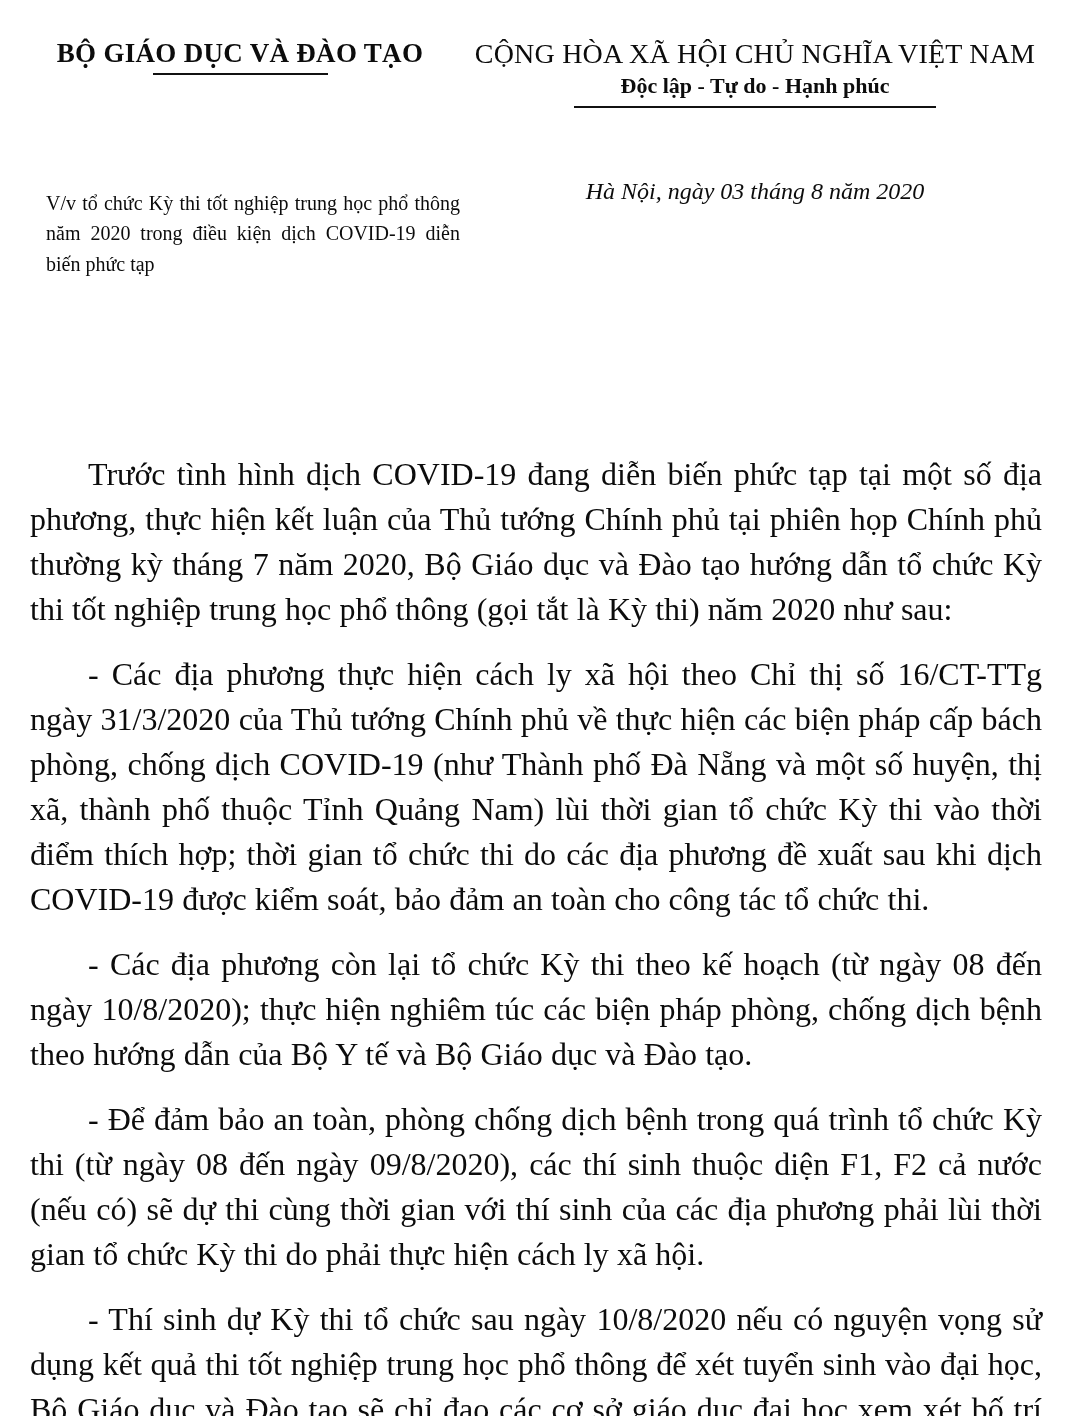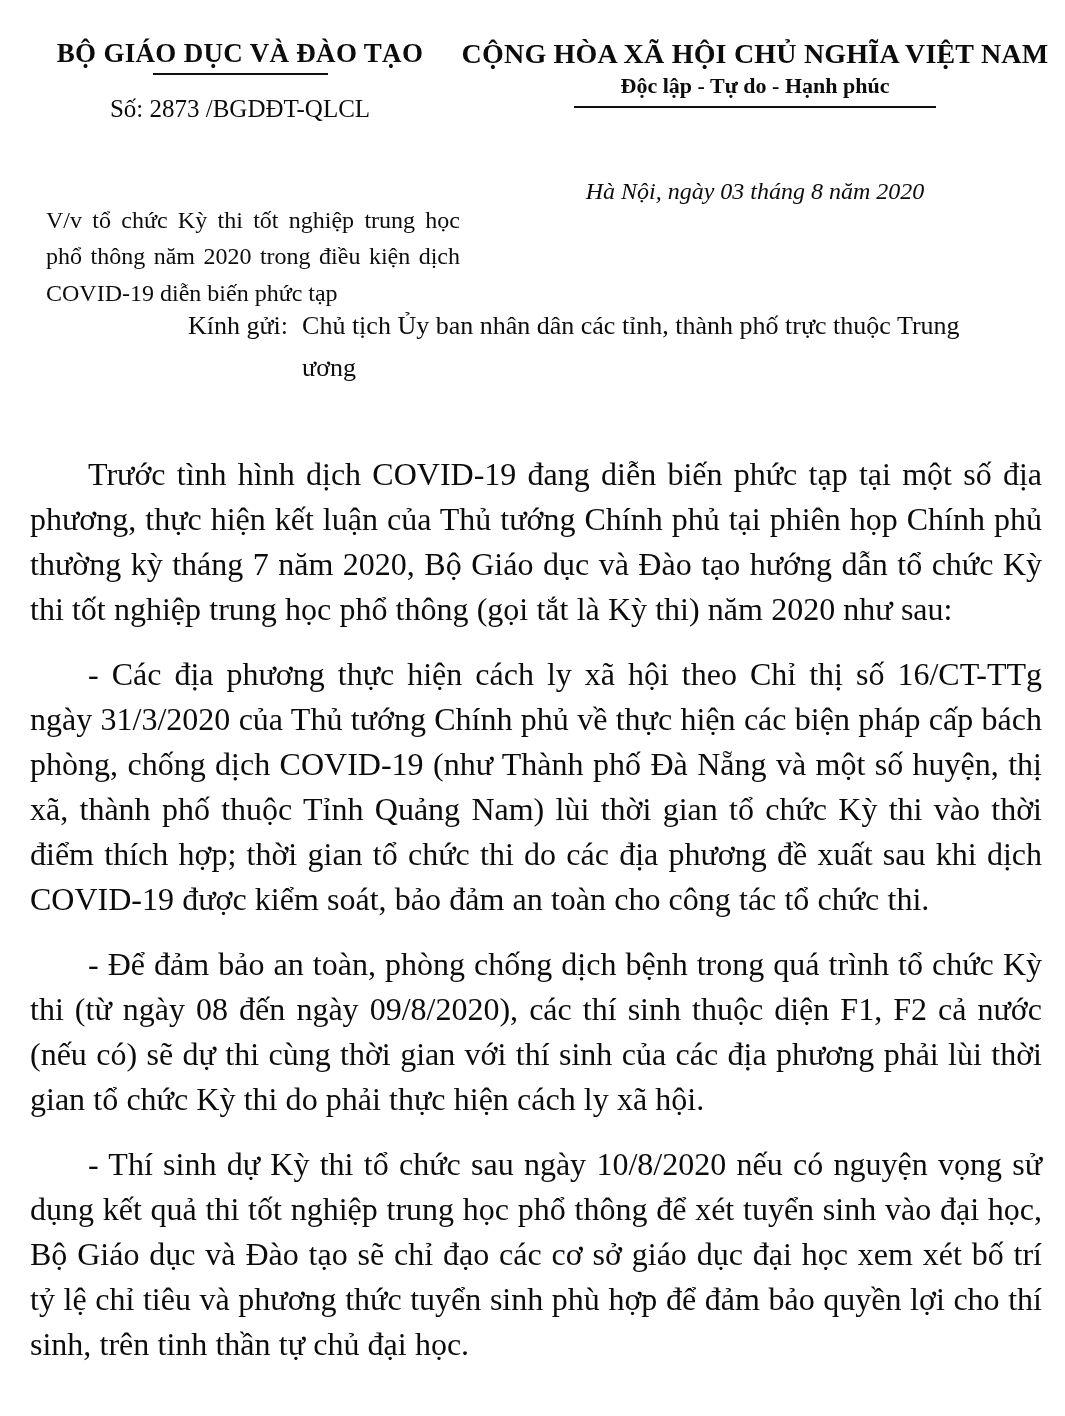--- a/index.html
+++ b/index.html
@@ -51,21 +51,21 @@
 
   .org-name {
     font-size: 27px;
     font-weight: bold;
     letter-spacing: 0.3px;
     line-height: 1.12;
     white-space: nowrap;
   }
   .nation-name {
     font-size: 28px;
-    font-weight: bold;
+    font-weight: normal;
     letter-spacing: 0.2px;
     line-height: 1.12;
     white-space: nowrap;
   }
   .motto {
     font-size: 22px;
     font-weight: bold;
     line-height: 1.2;
     margin-top: 4px;
     white-space: nowrap;
@@ -82,23 +82,23 @@
   .doc-number {
     font-size: 25px;
     margin-top: 18px;
     line-height: 1.25;
     white-space: nowrap;
   }
 
   .subject {
     position: absolute;
     left: 46px;
-    top: 164px;
+    top: 150px;
     width: 414px;
-    font-size: 24px;
+    font-size: 20px;
     line-height: 1.52;
     text-align: justify;
     text-align-last: left;
   }
 
   .place-date {
     position: absolute;
     left: 455px;
     top: 140px;
     width: 600px;
@@ -154,41 +154,35 @@
 </head>
 <body>
 
 <div class="page">
 
   <div class="header">
 
     <div class="hdr-left">
       <div class="org-name">BỘ GIÁO DỤC VÀ ĐÀO TẠO</div>
       <div class="rule rule-left"></div>
-      <div class="doc-number">Số: 2873   /BGDĐT-QLCL</div>
     </div>
 
     <div class="hdr-right">
       <div class="nation-name">CỘNG HÒA XÃ HỘI CHỦ NGHĨA VIỆT NAM</div>
       <div class="motto">Độc lập - Tự do - Hạnh phúc</div>
       <div class="rule rule-right"></div>
     </div>
 
     <div class="subject">V/v tổ chức Kỳ thi tốt nghiệp trung học phổ thông năm 2020 trong điều kiện dịch COVID-19 diễn biến phức tạp</div>
 
     <div class="place-date">Hà Nội, ngày 03 tháng 8 năm 2020</div>
   </div>
 
-  <div class="recipient">
-    <div class="recipient-row">
-      <span class="recipient-label">Kính gửi:</span>
-      <span class="recipient-value">Chủ tịch Ủy ban nhân dân các tỉnh, thành phố trực thuộc Trung ương</span>
-    </div>
-  </div>
 
   <div class="body-text">
     <p class="para">Trước tình hình dịch COVID-19 đang diễn biến phức tạp tại một số địa phương, thực hiện kết luận của Thủ tướng Chính phủ tại phiên họp Chính phủ thường kỳ tháng 7 năm 2020, Bộ Giáo dục và Đào tạo hướng dẫn tổ chức Kỳ thi tốt nghiệp trung học phổ thông (gọi tắt là Kỳ thi) năm 2020 như sau:</p>
     <p class="para">- Các địa phương thực hiện cách ly xã hội theo Chỉ thị số 16/CT-TTg ngày 31/3/2020 của Thủ tướng Chính phủ về thực hiện các biện pháp cấp bách phòng, chống dịch COVID-19 (như Thành phố Đà Nẵng và một số huyện, thị xã, thành phố thuộc Tỉnh Quảng Nam) lùi thời gian tổ chức Kỳ thi vào thời điểm thích hợp; thời gian tổ chức thi do các địa phương đề xuất sau khi dịch COVID-19 được kiểm soát, bảo đảm an toàn cho công tác tổ chức thi.</p>
+    <p class="para">- Các địa phương còn lại tổ chức Kỳ thi theo kế hoạch (từ ngày 08 đến ngày 10/8/2020); thực hiện nghiêm túc các biện pháp phòng, chống dịch bệnh theo hướng dẫn của Bộ Y tế và Bộ Giáo dục và Đào tạo.</p>
     <p class="para">- Để đảm bảo an toàn, phòng chống dịch bệnh trong quá trình tổ chức Kỳ thi (từ ngày 08 đến ngày 09/8/2020), các thí sinh thuộc diện F1, F2 cả nước (nếu có) sẽ dự thi cùng thời gian với thí sinh của các địa phương phải lùi thời gian tổ chức Kỳ thi do phải thực hiện cách ly xã hội.</p>
     <p class="para">- Thí sinh dự Kỳ thi tổ chức sau ngày 10/8/2020 nếu có nguyện vọng sử dụng kết quả thi tốt nghiệp trung học phổ thông để xét tuyển sinh vào đại học, Bộ Giáo dục và Đào tạo sẽ chỉ đạo các cơ sở giáo dục đại học xem xét bố trí tỷ lệ chỉ tiêu và phương thức tuyển sinh phù hợp để đảm bảo quyền lợi cho thí sinh, trên tinh thần tự chủ đại học.</p>
   </div>
 
 </div>
 
 </body></html>

